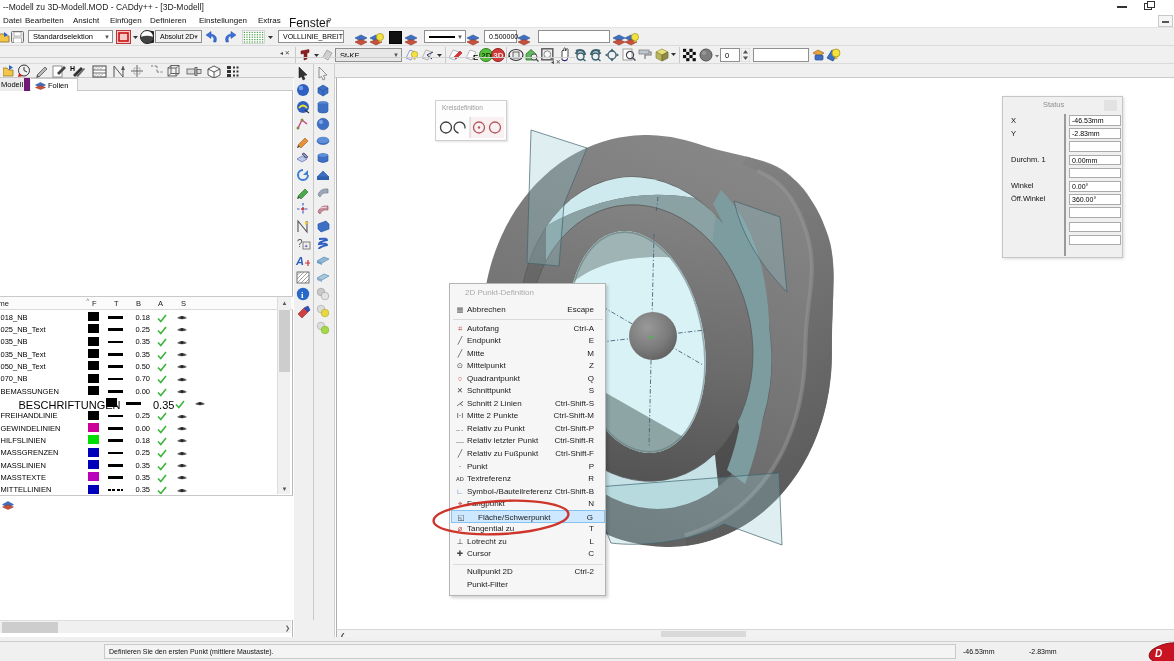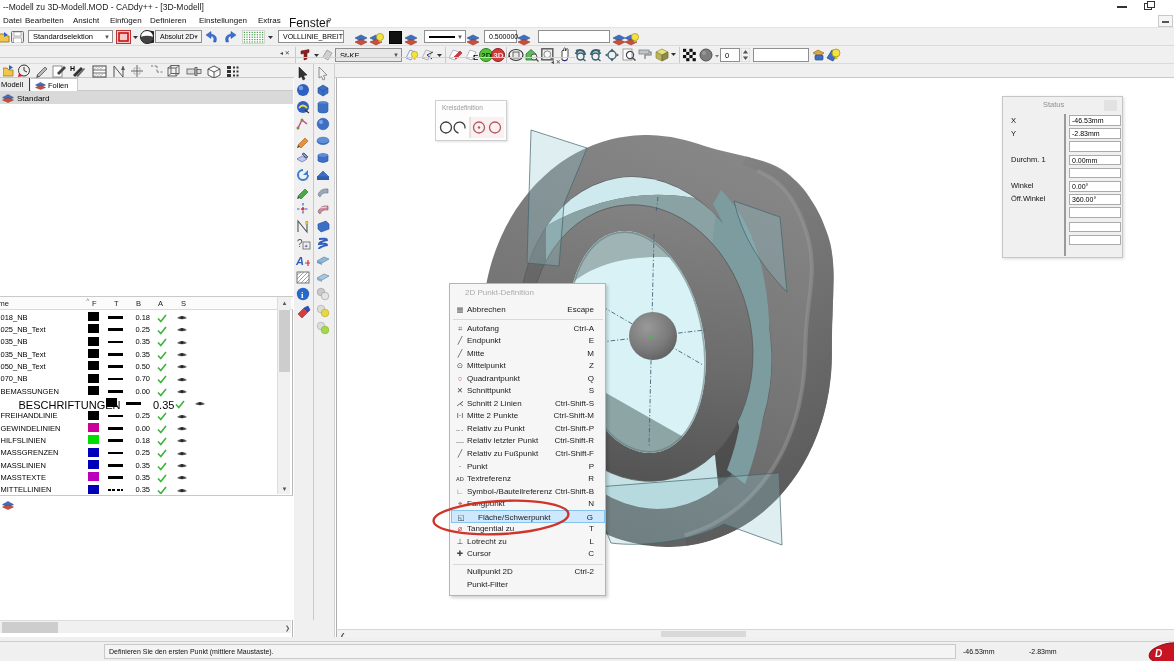--- a/index.html
+++ b/index.html
@@ -335,36 +335,27 @@
         <rect x="7" y="6.5" width="2" height="2"></rect>
         <rect x="10.5" y="6.5" width="2" height="2"></rect>
         <rect x="1" y="10" width="4" height="3"></rect>
         <rect x="7" y="10.5" width="2" height="2"></rect>
         <rect x="10.5" y="10.5" width="2" height="2"></rect>
       </g>
     </svg>
   </div>
 <div class="abs" style="left:0;top:78px;width:293px;height:559px;background:#fff;border-right:1px solid #b5b5b5;">
     <div class="abs" style="left:0;top:0;width:293px;height:13px;background:#f0f0f0;border-bottom:1px solid #c9c9c9;">
-      <div class="abs" style="left:0;top:0;width:30px;height:13px;background:#ececec;border-right:1px solid #701a75;font-size:7.5px;padding:2px 0 0 1px;">Modell</div>
+      <div class="abs" style="left:0;top:0;width:30px;height:13px;background:#ececec;border-right:6px solid #701a75;font-size:7.5px;padding:2px 0 0 1px;">Modell</div>
       <div class="abs" style="left:31px;top:0;width:47px;height:13px;background:#fff;border-right:1px solid #c9c9c9;border-top:1px solid #c9c9c9;">
         <svg class="ico" style="left:4px;top:2px" width="11" height="9">
           <path d="M0.5 4 L5.5 1.5 L10.5 4 L5.5 6.5 Z" fill="#3d6fc4" stroke="#27508f" stroke-width="0.5"></path>
           <path d="M0.5 6.5 L5.5 4.5 L10.5 6.5 L5.5 8.5 Z" fill="#c8503c" stroke="#8f3222" stroke-width="0.5"></path>
         </svg>
         <div class="abs" style="left:17px;top:2px;font-size:7.5px;">Folien</div>
-      </div>
-    </div>
-    <div class="abs" style="left:0;top:13px;width:293px;height:205px;background:#fff;">
-      <div class="abs" style="left:0;top:0;width:293px;height:13px;background:#d9d9d9;">
-        <svg class="ico" style="left:2px;top:2px" width="12" height="10">
-          <path d="M0.5 4.5 L6 1.5 L11.5 4.5 L6 7.5 Z" fill="#3d6fc4" stroke="#27508f" stroke-width="0.5"></path>
-          <path d="M0.5 7 L6 4.8 L11.5 7 L6 9.5 Z" fill="#c8503c" stroke="#8f3222" stroke-width="0.5"></path>
-        </svg>
-        <div class="abs" style="left:17px;top:2.5px;font-size:8px;">Standard</div>
       </div>
     </div>
     <div class="abs" style="left:0;top:218px;width:293px;height:198px;border-top:1px solid #c9c9c9;overflow:hidden;">
       <div class="abs" style="left:0;top:0;width:293px;height:13px;background:#fbfbfb;border-bottom:1px solid #d9d9d9;font-size:7.5px;color:#222;">
         <div class="abs" style="left:-11px;top:2px;">Name</div>
         <div class="abs" style="left:86px;top:0px;color:#777;font-size:6px;">˄</div>
         <div class="abs" style="left:92px;top:2px;">F</div>
         <div class="abs" style="left:114px;top:2px;">T</div>
         <div class="abs" style="left:136px;top:2px;">B</div>
         <div class="abs" style="left:158px;top:2px;">A</div>

